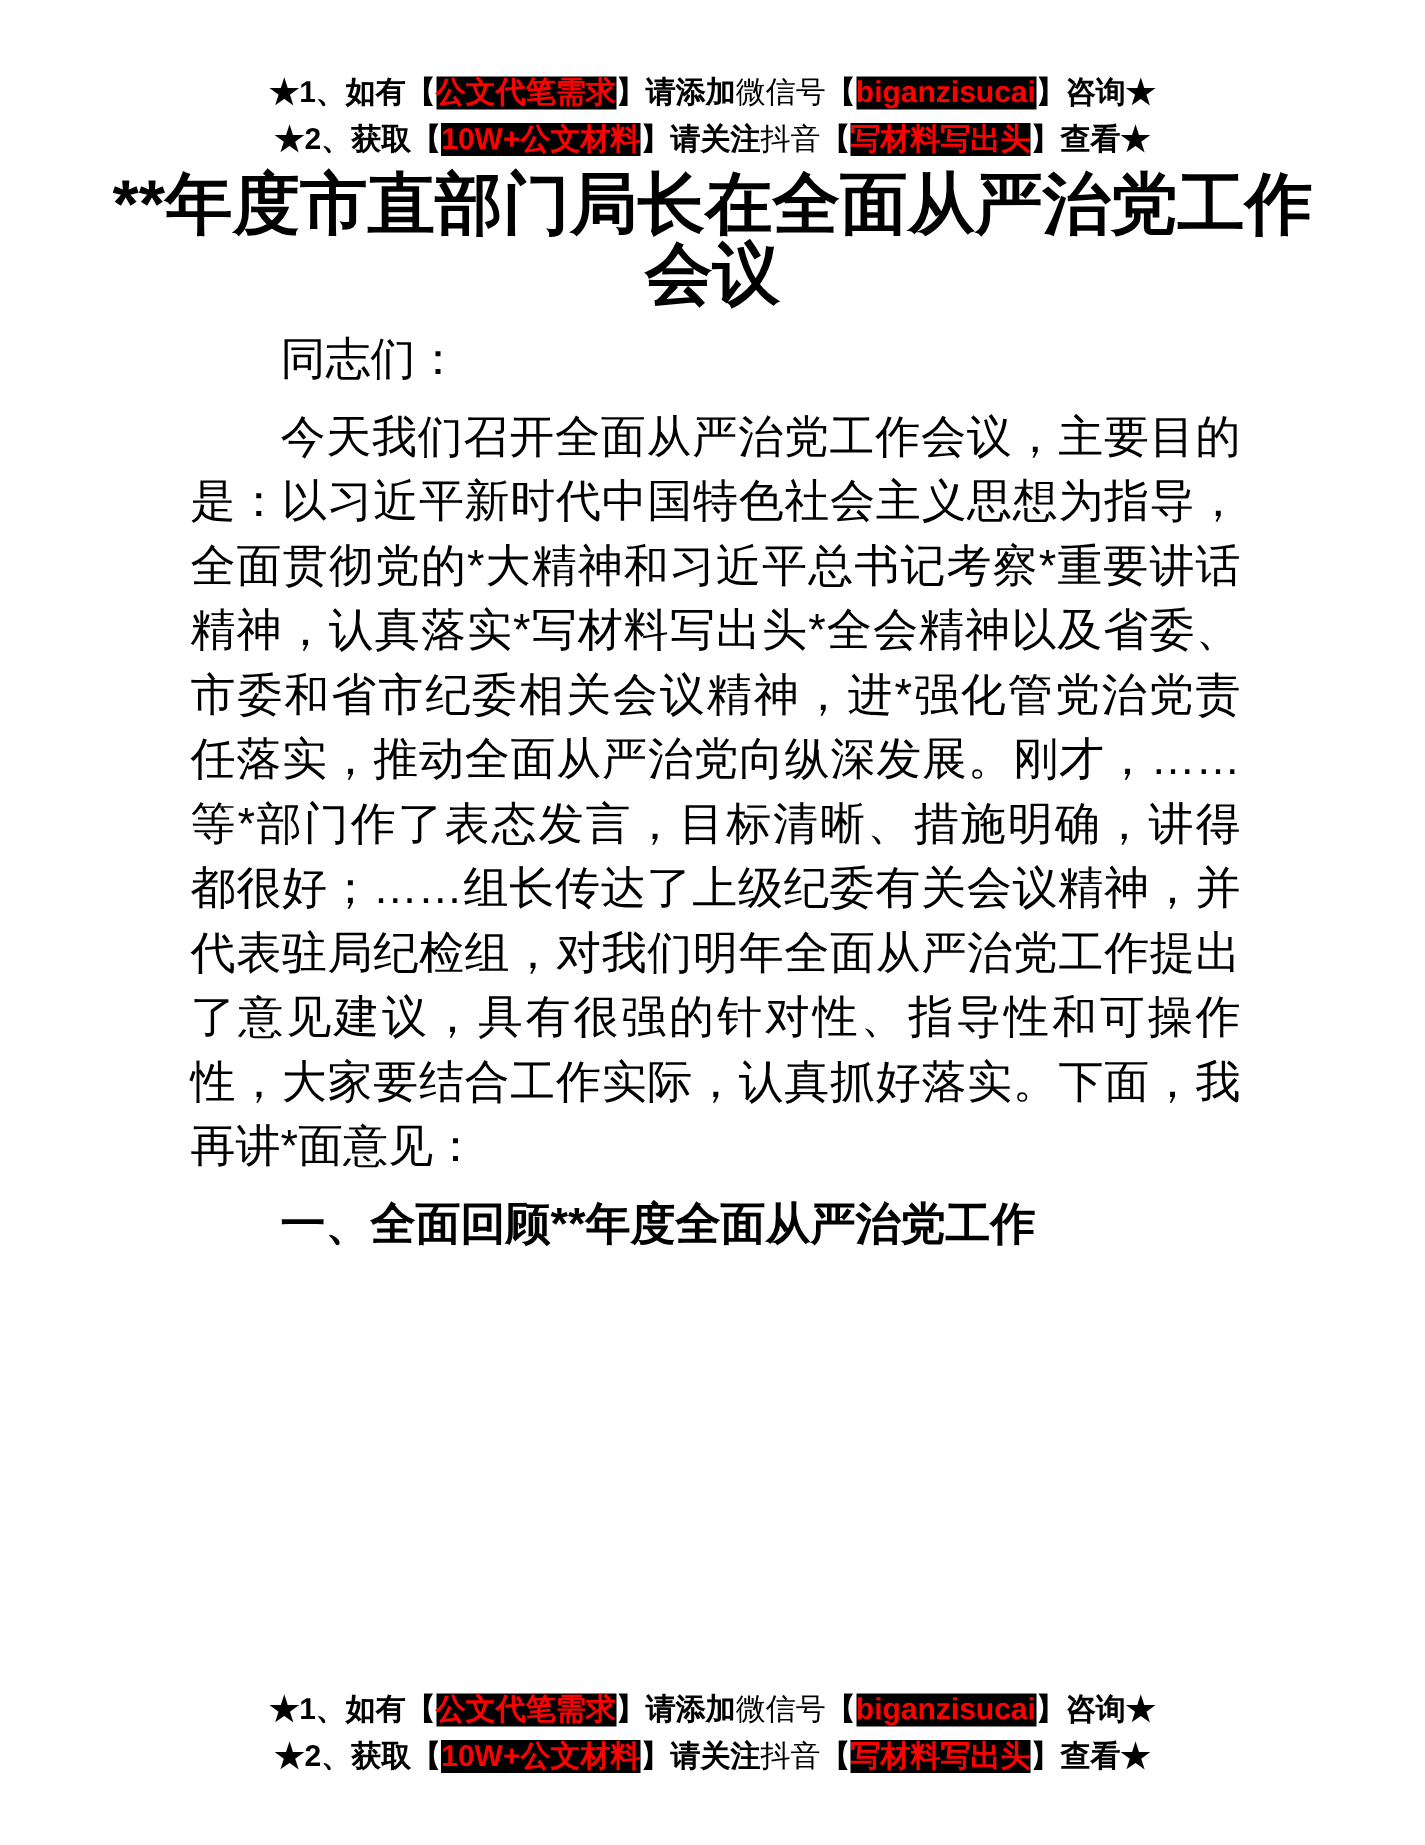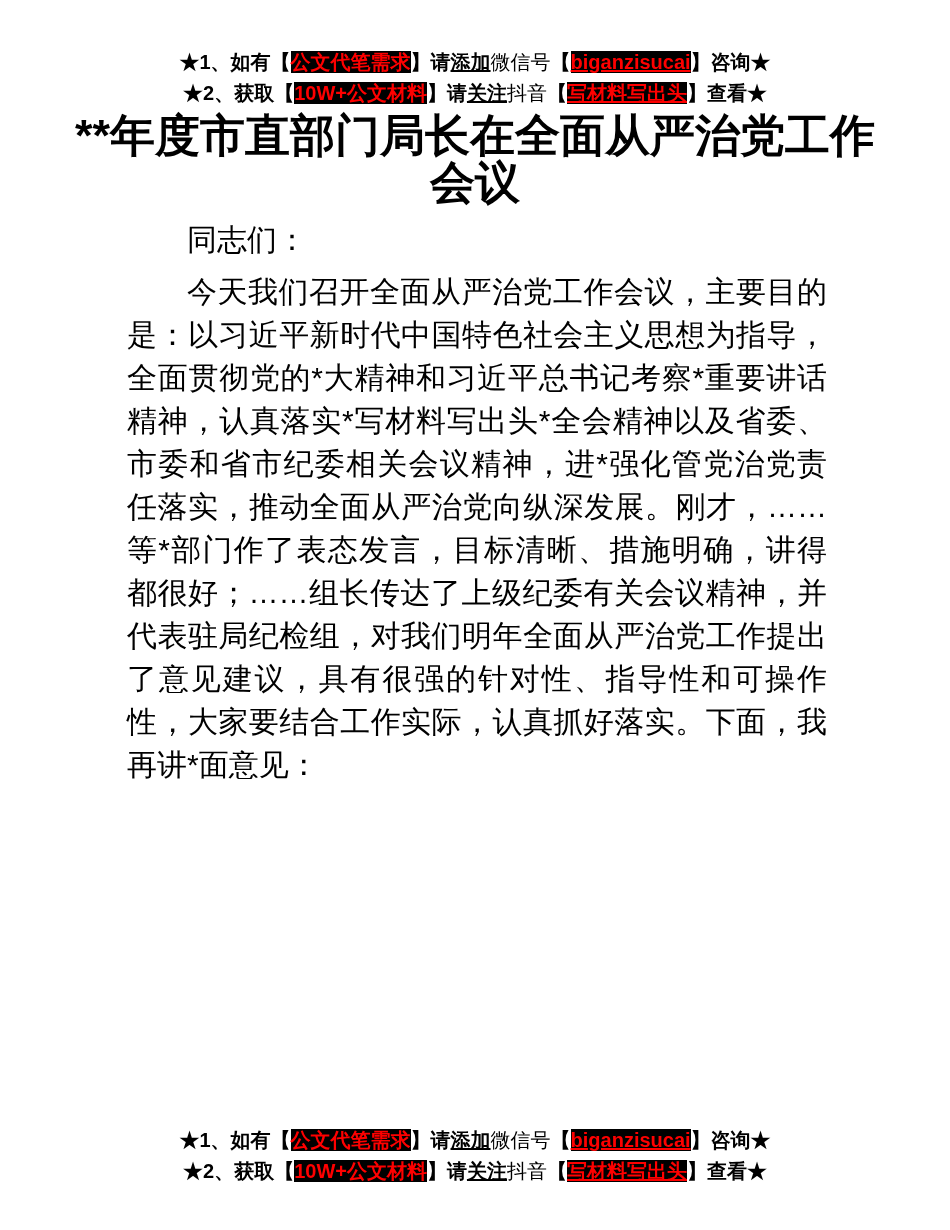--- a/index.html
+++ b/index.html
@@ -13,21 +13,21 @@
   .promo{
     position:absolute;left:0;width:100%;
     text-align:center;
     font-size:20px;font-weight:bold;
     line-height:31px;
     white-space:nowrap;
   }
   .promo-top{top:47px;}
   .promo-bottom{top:1125px;}
   .hl{background:#000000;color:#ff0000;}
-  .u{text-decoration:underline;}
+  .u{}
   .rg{font-weight:normal;}
   .title{
     position:absolute;top:112px;left:55px;right:55px;
     margin:0;
     text-align:center;
     font-size:45px;font-weight:bold;
     line-height:47px;
   }
   .content{
     position:absolute;top:218px;left:127px;width:700px;
@@ -51,20 +51,21 @@
     </div>
   </div>
 
   <h1 class="title">
     <span>**年度市直部门局长在全面从严治党工作会议</span><br>
   </h1>
 
   <div class="content">
     <p>同志们：</p>
     <p>今天我们召开全面从严治党工作会议，主要目的是：以习近平新时代中国特色社会主义思想为指导，全面贯彻党的*大精神和习近平总书记考察*重要讲话精神，认真落实*写材料写出头*全会精神以及省委、市委和省市纪委相关会议精神，进*强化管党治党责任落实，推动全面从严治党向纵深发展。刚才，……等*部门作了表态发言，目标清晰、措施明确，讲得都很好；……组长传达了上级纪委有关会议精神，并代表驻局纪检组，对我们明年全面从严治党工作提出了意见建议，具有很强的针对性、指导性和可操作性，大家要结合工作实际，认真抓好落实。下面，我再讲*面意见：</p>
+    <p class="bold">一、全面回顾**年度全面从严治党工作</p>
   </div>
 
   <div class="promo promo-bottom">
     <div class="promo-line">
       <span>★1、如有【</span><span class="hl">公文代笔需求</span><span>】请</span><span class="u">添加</span><span class="rg">微信号</span><span>【</span><span class="hl u">biganzisucai</span><span>】咨询★</span>
     </div>
     <div class="promo-line">
       <span>★2、获取【</span><span class="hl">10W+公文材料</span><span>】请</span><span class="u">关注</span><span class="rg">抖音</span><span>【</span><span class="hl u">写材料写出头</span><span>】查看★</span>
     </div>
   </div>

